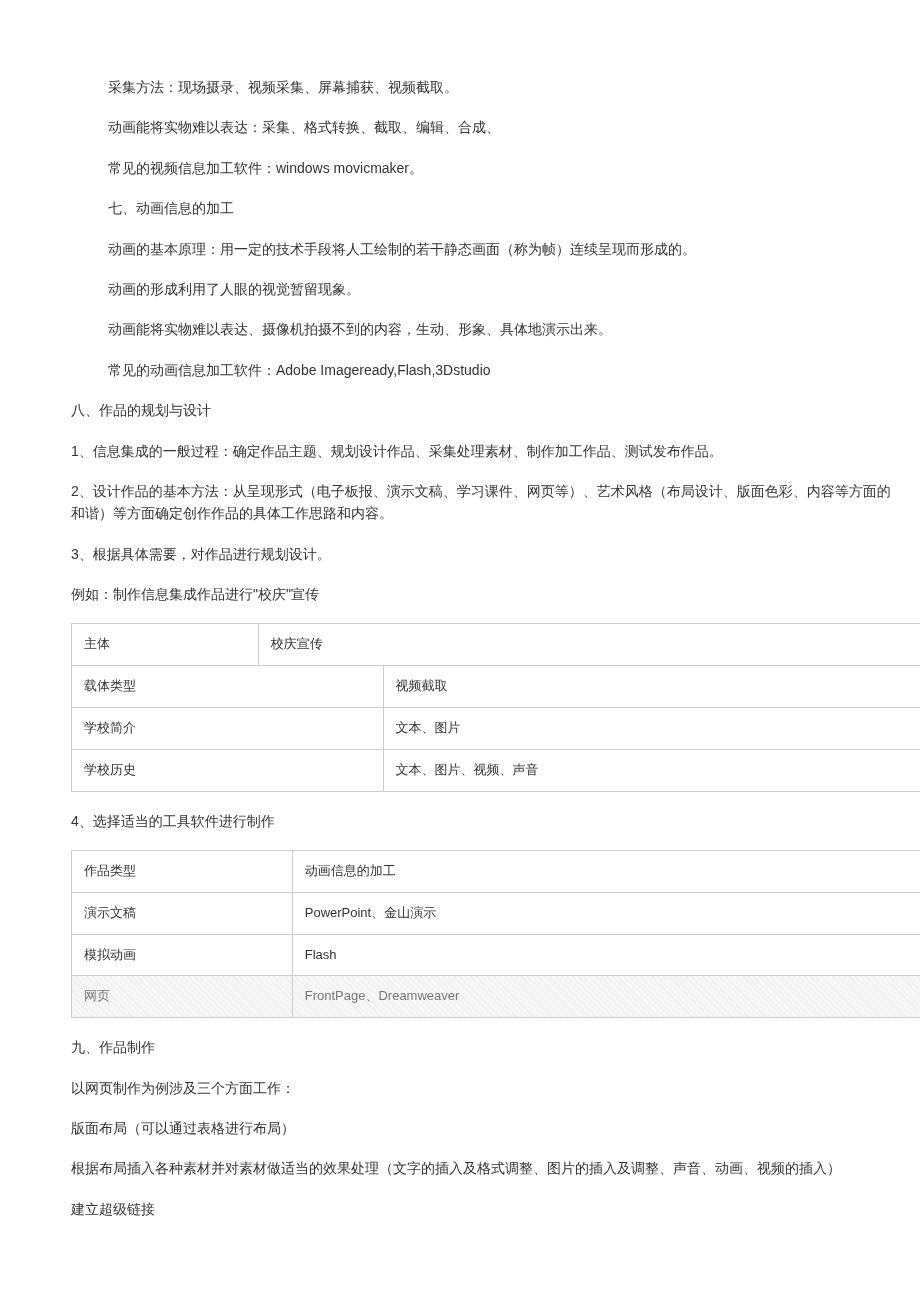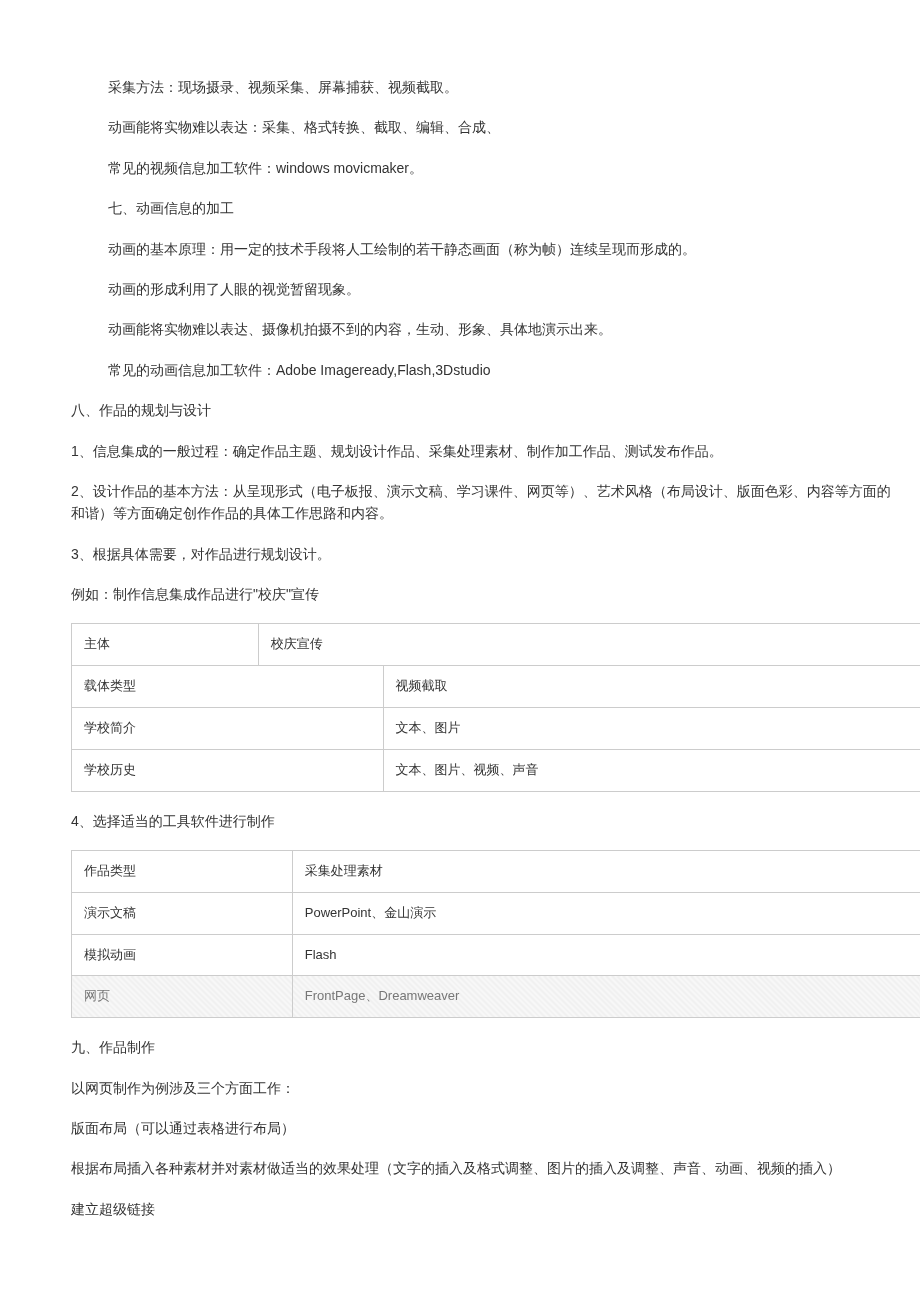--- a/index.html
+++ b/index.html
@@ -88,21 +88,21 @@
   </tr>
 </tbody>
   </table>
 
 <p>4、选择适当的工具软件进行制作</p>
 
 <table>
   <tbody>
       <tr>
     <td style="width:26%">作品类型</td>
-    <td>采集处理素材</td>
+    <td>动画信息的加工</td>
   </tr>
   <tr>
     <td>演示文稿</td>
     <td>PowerPoint、金山演示</td>
   </tr>
   <tr>
     <td>模拟动画</td>
     <td>Flash</td>
   </tr>
   <tr class="shaded">

